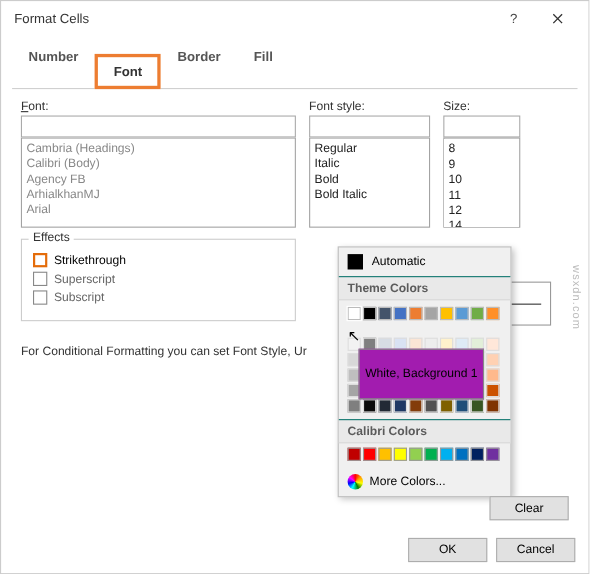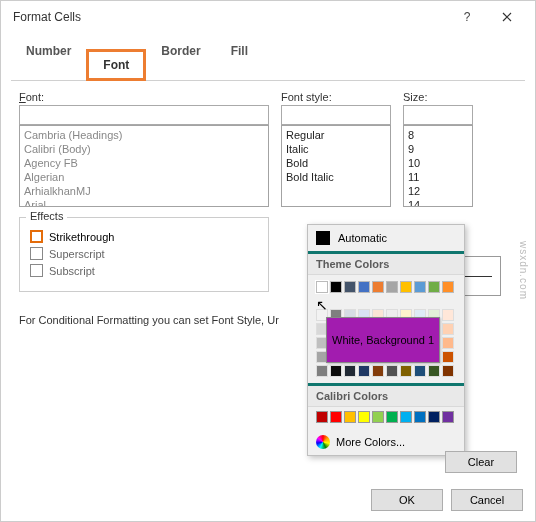--- a/index.html
+++ b/index.html
@@ -38,21 +38,21 @@
 .footer { position:absolute; bottom:10px; right:12px; display:flex; gap:8px; }
 .btnf { width:72px; height:22px; border:1px solid #adadad; background:#e1e1e1; font-size:11px; display:flex; align-items:center; justify-content:center; cursor:pointer; }
 .clearwrap { position:absolute; bottom:48px; right:18px; }
 .preview-box { position:absolute; left:330px; top:255px; width:170px; height:40px; border:1px solid #999; background:#fff; }
 .preview-box .inner-line { border-top:1px solid #333; margin: 19px 8px 0 8px; }
 
 
 .picker { position:absolute; left:306px; top:223px; width:158px; background:#f0f0f0; border:1px solid #bfbfbf; box-shadow: 2px 2px 6px rgba(0,0,0,.25); font-size:11px; }
 .picker .auto { display:flex; align-items:center; gap:8px; padding:6px 8px; }
 .picker .auto .sw { width:14px; height:14px; background:#000; }
-.picker .section-label { padding:4px 8px; color:#5b5b5b; background:#e9e9e9; font-weight:bold; border-top:3px solid #0f766e; border-bottom:1px solid #d9d9d9;}
+.picker .section-label { padding:4px 8px; color:#5b5b5b; background:#e9e9e9; font-weight:bold; border-top:1px solid #0f766e; border-bottom:1px solid #d9d9d9;}
 .palette { padding:6px 8px; display:grid; grid-template-columns: repeat(10, 12px); grid-auto-rows:12px; gap:2px; }
 .sw { width:12px; height:12px; }
 .tooltip { position:absolute; left:18px; top:92px; background:#a21caf; border:1px solid #888; padding:16px 5px; font-size:11px; box-shadow:1px 1px 2px rgba(0,0,0,.2); white-space:nowrap; }
 .cursor { position:absolute; left:8px; top:72px; font-size:14px; pointer-events:none; }
 .palette2 { padding:4px 8px 6px 8px; display:grid; grid-template-columns: repeat(10,12px); gap:2px; }
 .more { display:flex; align-items:center; gap:6px; padding:6px 8px; }
 .wheel { width:14px; height:14px; border-radius:50%; background: conic-gradient(red,orange,yellow,green,cyan,blue,magenta,red); }
 .watermark { position:absolute; right:6px; top: 240px; font-size:10px; color:#bbb; writing-mode: vertical-rl; letter-spacing:1px;}
 .hcell { border:1px solid #e46c0a; outline:1px solid #fff; }
 </style>
@@ -80,21 +80,20 @@
 
   <div class="content">
     <div class="row">
       <div class="col fontcol">
         <div class="lbl"><span class="ul">F</span>ont:</div>
         <input class="listinput" style="">
         <div class="listbox">
           <div>Cambria (Headings)</div>
           <div>Calibri (Body)</div>
           <div>Agency FB</div>
-          <div>Algerian</div>
           <div>ArhialkhanMJ</div>
           <div>Arial</div>
         </div>
       </div>
       <div class="col stylecol">
         <div class="lbl">Font style:</div>
         <input class="listinput" style="">
         <div class="listbox dark">
           <div>Regular</div>
           <div>Italic</div>

